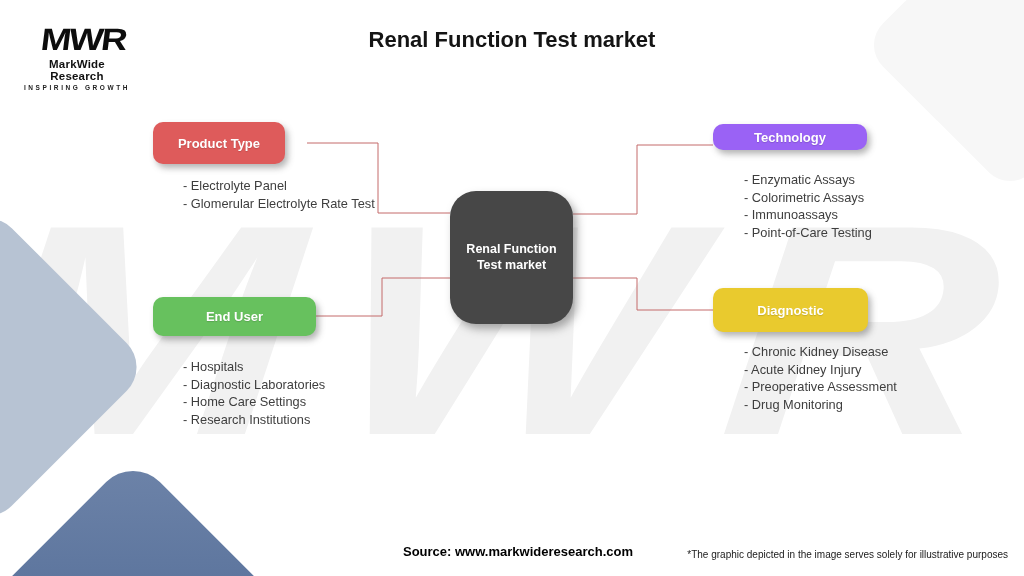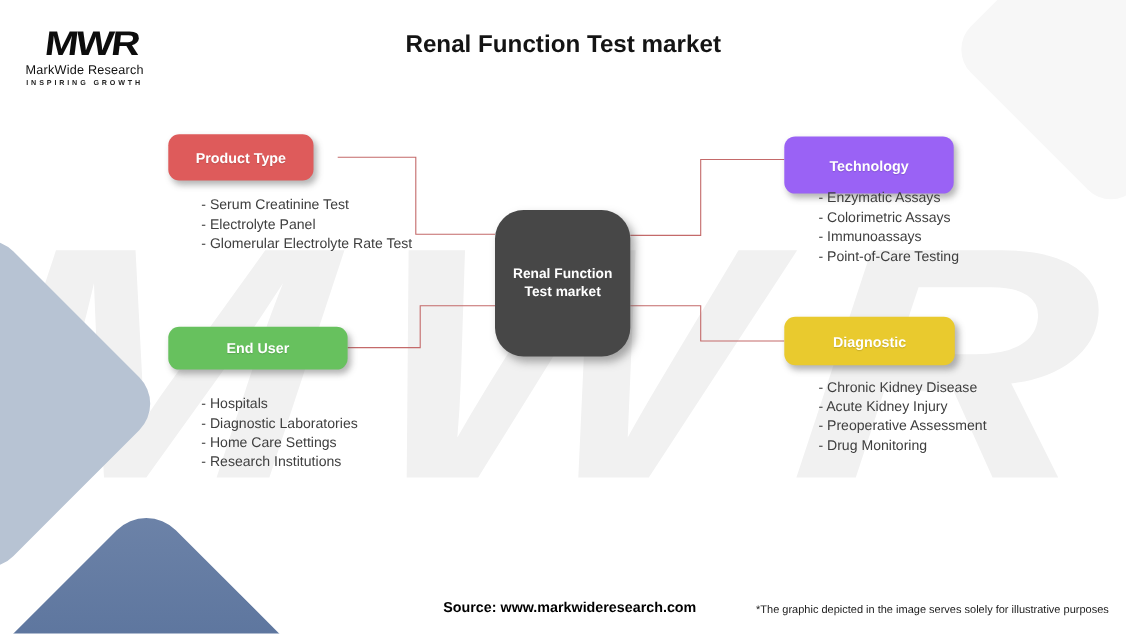--- a/index.html
+++ b/index.html
@@ -38,21 +38,21 @@
     border-radius:30px; background:#f7f7f7; z-index:1;
   }
 
   
   .logo { position:absolute; left:22px; top:24px; z-index:4; width:110px; text-align:center; }
   .logo-mark {
     font-weight:bold; font-size:31px; letter-spacing:-2px; color:#0d0d0d;
     transform:scaleX(1.18) skewX(-6deg); transform-origin:left center;
     line-height:1; display:inline-block;
   }
-  .logo-name { font-weight:normal; font-size:11.5px; color:#111; margin-top:3px; letter-spacing:0.2px; }
+  .logo-name { font-weight:bold; font-size:11.5px; color:#111; margin-top:3px; letter-spacing:0.2px; }
   .logo-tagline { font-weight:bold; font-size:6.5px; color:#222; letter-spacing:2.6px; margin-top:2px; }
 
   .page-title {
     position:absolute; left:0; right:0; top:27px; text-align:center;
     font-size:22px; font-weight:bold; color:#141414; z-index:4;
   }
 
   
   .connector-svg { position:absolute; inset:0; z-index:3; }
   .connector-svg polyline { fill:none; stroke:var(--connector-color,#c46a6a); stroke-width:1; }
@@ -60,21 +60,21 @@
   
   .branch-box {
     position:absolute; z-index:4;
     display:flex; align-items:center; justify-content:center;
     border-radius:10px; color:#fff; font-weight:bold; font-size:13px;
     box-shadow:3px 4px 6px rgba(90,90,90,0.45);
     text-shadow:0 1px 1px rgba(0,0,0,0.15);
     cursor:default;
   }
   .box-product     { left:153px; top:122px; width:132px; height:42px; }
-  .box-technology  { left:713px; top:124px; width:154px; height:52px;text-align:right; }
+  .box-technology  { left:713px; top:124px; width:154px; height:26px;text-align:right; }
   .box-enduser     { left:153px; top:297px; width:163px; height:39px; }
   .box-application { left:713px; top:288px; width:155px; height:44px; }
 
   .center-node {
     position:absolute; left:450px; top:191px; width:123px; height:133px;
     border-radius:26px; z-index:4;
     display:flex; align-items:center; justify-content:center; text-align:center;
     color:#ffffff; font-weight:bold; font-size:12.5px; line-height:1.25;
     padding:8px; box-shadow:4px 5px 8px rgba(90,90,90,0.5);
   }
@@ -125,21 +125,20 @@
   </svg>
 
   <div class="center-node" style="background-color: rgb(71, 71, 71);">Renal Function Test market</div>
 
   <div class="branch-box box-product" style="background-color: rgb(222, 91, 91);">Product Type</div>
   <div class="branch-box box-technology" style="background-color: rgb(154, 98, 245);">Technology</div>
   <div class="branch-box box-enduser" style="background-color: rgb(103, 193, 94);">End User</div>
   <div class="branch-box box-application" style="background-color: rgb(233, 202, 46);">Diagnostic</div>
 
   <ul class="item-list list-product">
-      <li>- Serum Creatinine Test</li>
       <li>- Electrolyte Panel</li>
       <li>- Glomerular Electrolyte Rate Test</li>
     </ul>
   <ul class="item-list list-technology">
       <li>- Enzymatic Assays</li>
       <li>- Colorimetric Assays</li>
       <li>- Immunoassays</li>
       <li>- Point-of-Care Testing</li>
     </ul>
   <ul class="item-list list-enduser">

